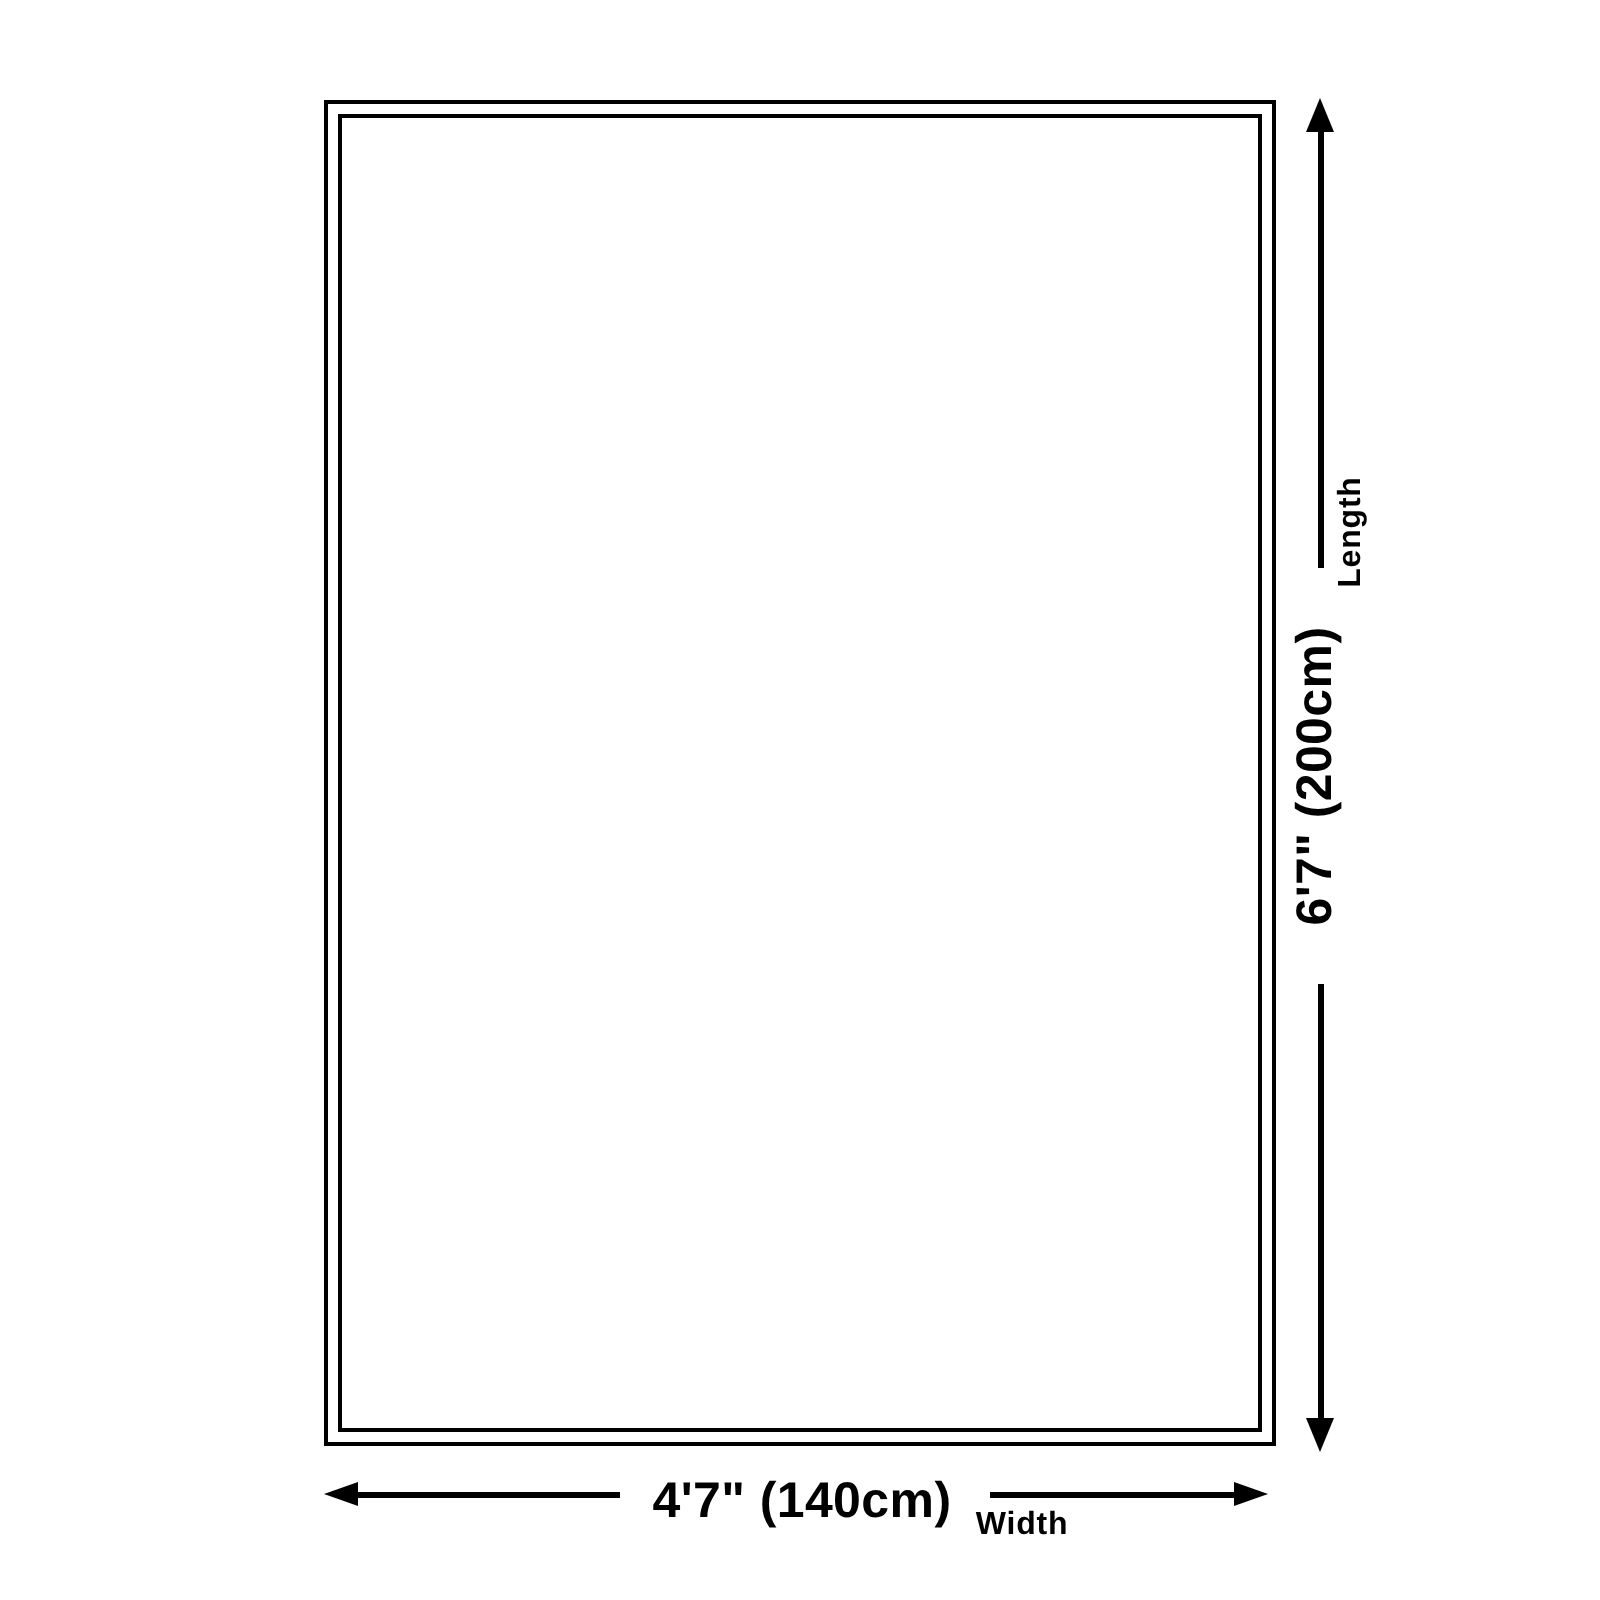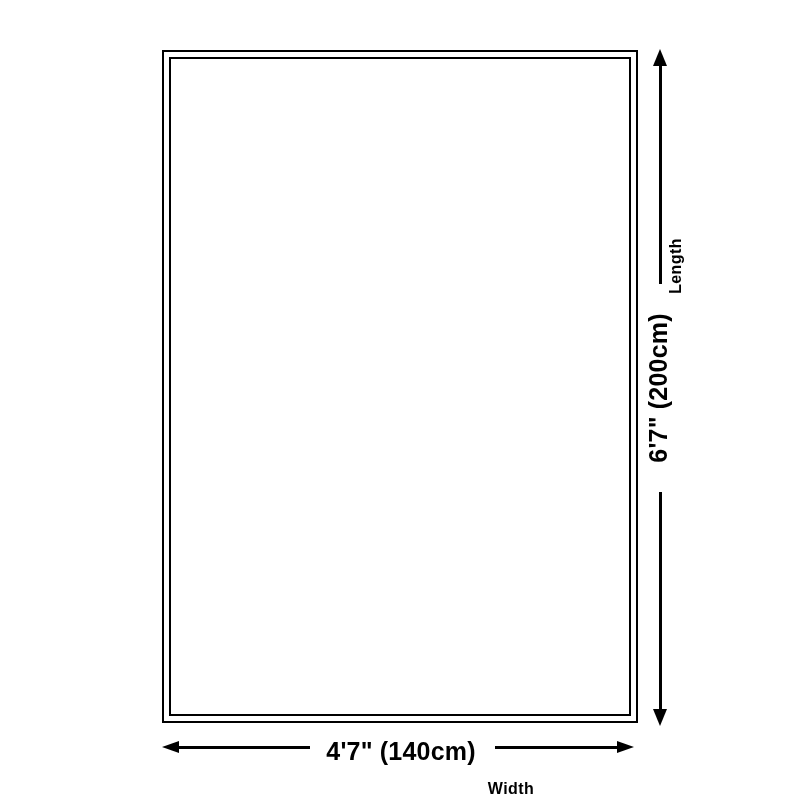--- a/index.html
+++ b/index.html
@@ -92,21 +92,21 @@
     font-size: 25px;
     letter-spacing: 0.2px;
   }
   .dim-label {
     font-size: 16px;
     letter-spacing: 0.4px;
   }
   .length-value { left: 658px; top: 388px; }
   .length-label { left: 676px; top: 266px; }
   .width-value  { left: 401px; top: 751px; }
-  .width-label  { left: 511px; top: 789px; }
+  .width-label  { left: 511px; top: 763px; }
 </style>
 </head>
 <body>
 
 <div class="stage">
 
   <div class="rug-outer">
     <div class="rug-inner"></div>
   </div>
 

